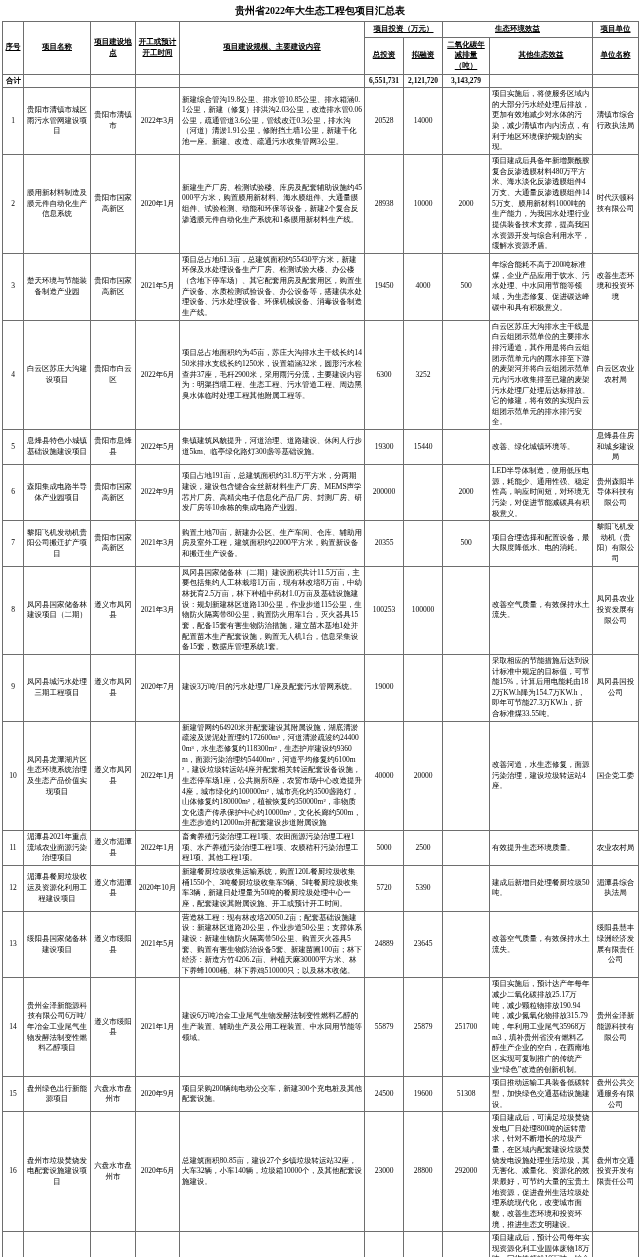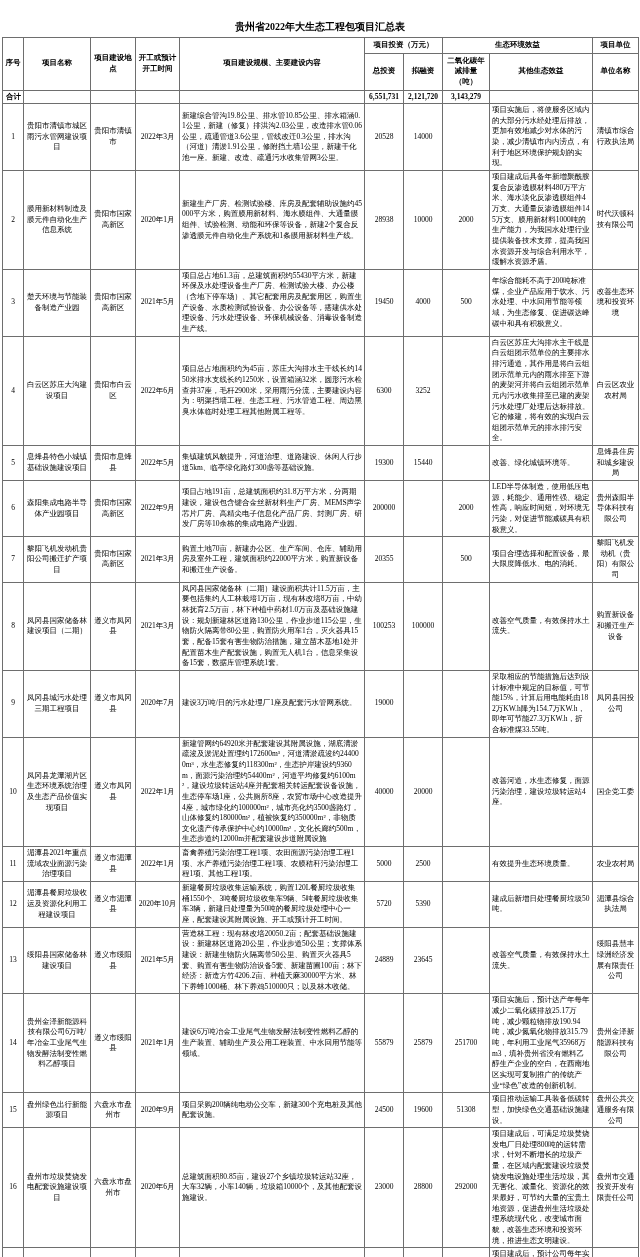--- a/index.html
+++ b/index.html
@@ -1,22 +1,22 @@
 <!DOCTYPE html>
 <html><head>
 <meta charset="utf-8">
 <style>
   html,body{margin:0;padding:0;background:#e8e8e8;}
   .page{width:640px;height:1257px;margin:0 auto;background:#ffffff;overflow:hidden;
         font-family:"Liberation Serif","DejaVu Serif",serif;color:#000;}
-  .doc-title{text-align:center;font-weight:bold;font-size:10px;padding:20px 0 3px;}
+  .doc-title{text-align:center;font-weight:bold;font-size:10px;padding:4px 0 3px;}
   table{border-collapse:collapse;table-layout:fixed;width:636px;margin:0 2px;}
   td,th{border:1px solid #6e6e6e;font-size:7.5px;line-height:1.42;padding:1px 2px;
         vertical-align:middle;word-break:break-all;overflow:hidden;}
-  th{font-weight:bold;text-align:center;padding:2px 1px;}
+  th{font-weight:bold;text-align:center;padding:2px 1px;text-decoration:underline;}
   .c-no,.c-name,.c-loc,.c-date,.c-num,.c-unit{text-align:center;}
   .c-content,.c-benefit{text-align:left;}
   tr.total-row td{font-weight:bold;}
   tr.total-row td.c-no{text-align:right;}
 </style>
 </head>
 <body>
 
 <div class="page">
   <div class="doc-title">贵州省2022年大生态工程包项目汇总表</div>
@@ -152,21 +152,21 @@
         <tr>
           <td class="c-no">8</td>
           <td class="c-name">凤冈县国家储备林建设项目（二期）</td>
           <td class="c-loc">遵义市凤冈县</td>
           <td class="c-date">2021年3月</td>
           <td class="c-content">凤冈县国家储备林（二期）建设面积共计11.5万亩，主要包括集约人工林栽培1万亩，现有林改培8万亩，中幼林抚育2.5万亩，林下种植中药材1.0万亩及基础设施建设：规划新建林区道路130公里，作业步道115公里，生物防火隔离带80公里，购置防火用车1台，灭火器具15套，配备15套有害生物防治措施，建立苗木基地1处并配置苗木生产配套设施，购置无人机1台，信息采集设备15套，数据库管理系统1套。</td>
           <td class="c-num">100253</td>
           <td class="c-num">100000</td>
           <td class="c-num"></td>
           <td class="c-benefit">改善空气质量，有效保持水土流失。</td>
-          <td class="c-unit">购置新设备和搬迁生产设备</td>
+          <td class="c-unit">凤冈县农业投资发展有限公司</td>
         </tr>
         <tr>
           <td class="c-no">9</td>
           <td class="c-name">凤冈县城污水处理三期工程项目</td>
           <td class="c-loc">遵义市凤冈县</td>
           <td class="c-date">2020年7月</td>
           <td class="c-content">建设3万吨/日的污水处理厂1座及配套污水管网系统。</td>
           <td class="c-num">19000</td>
           <td class="c-num"></td>
           <td class="c-num"></td>

